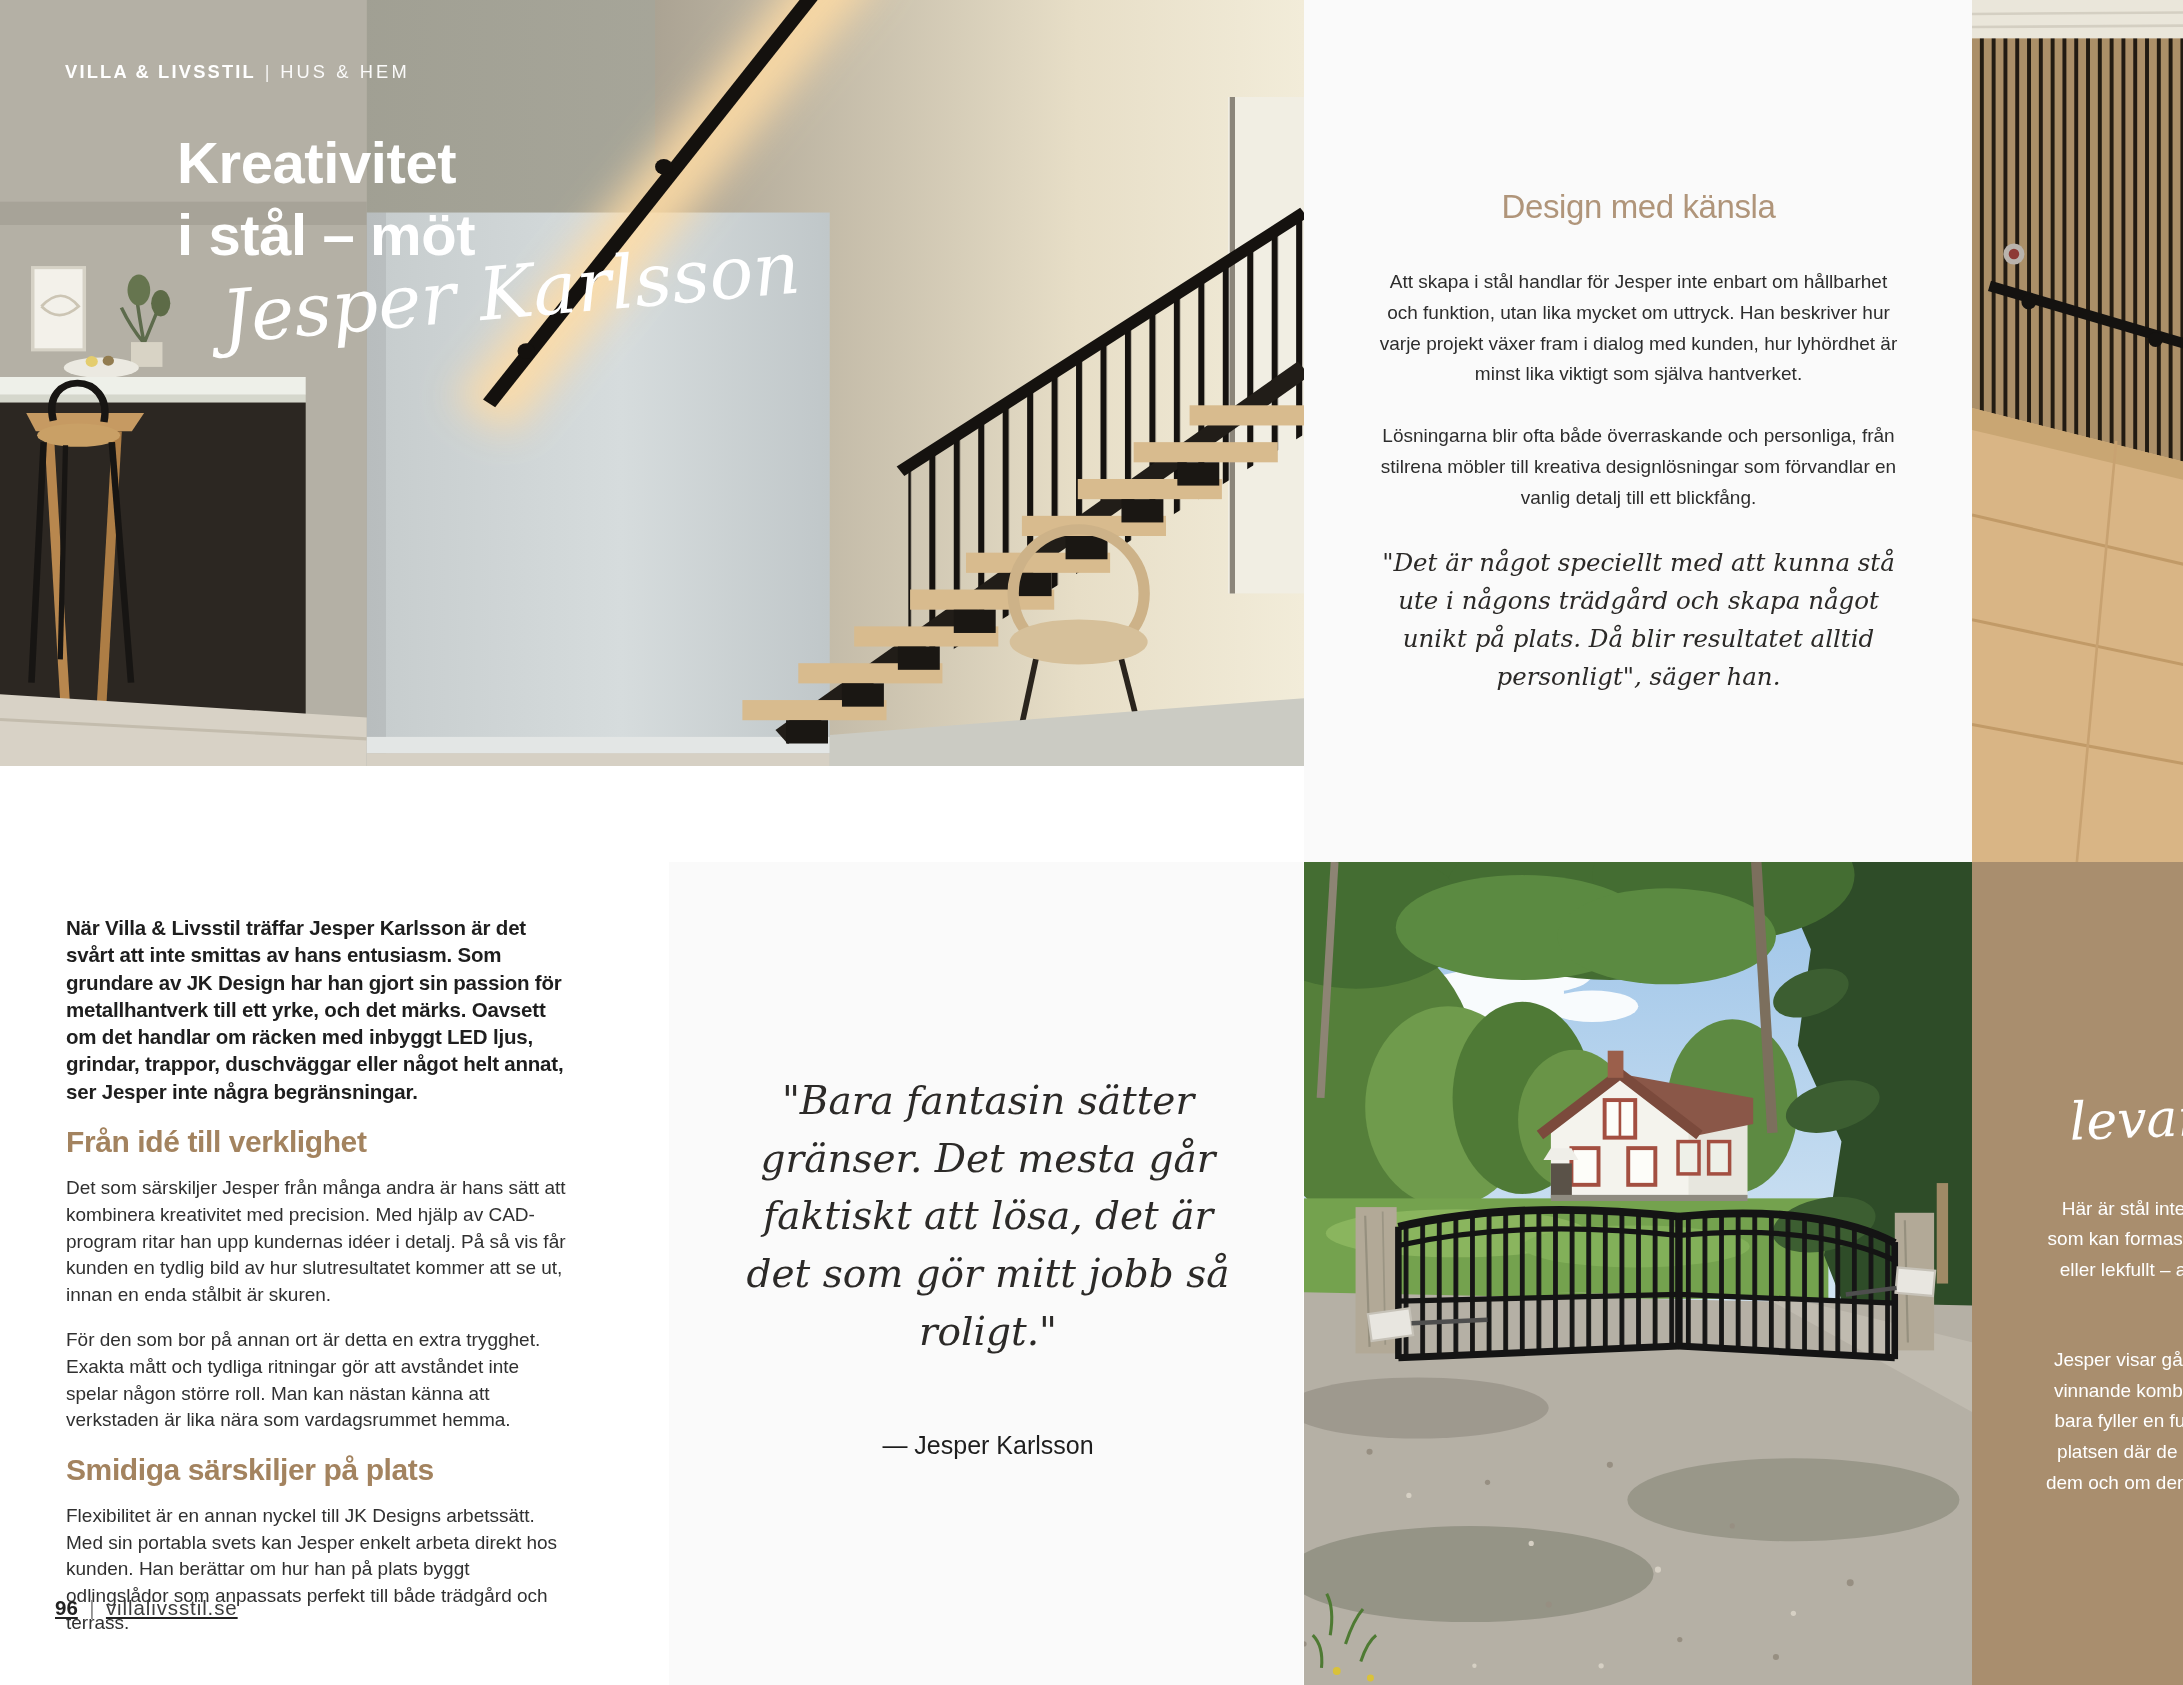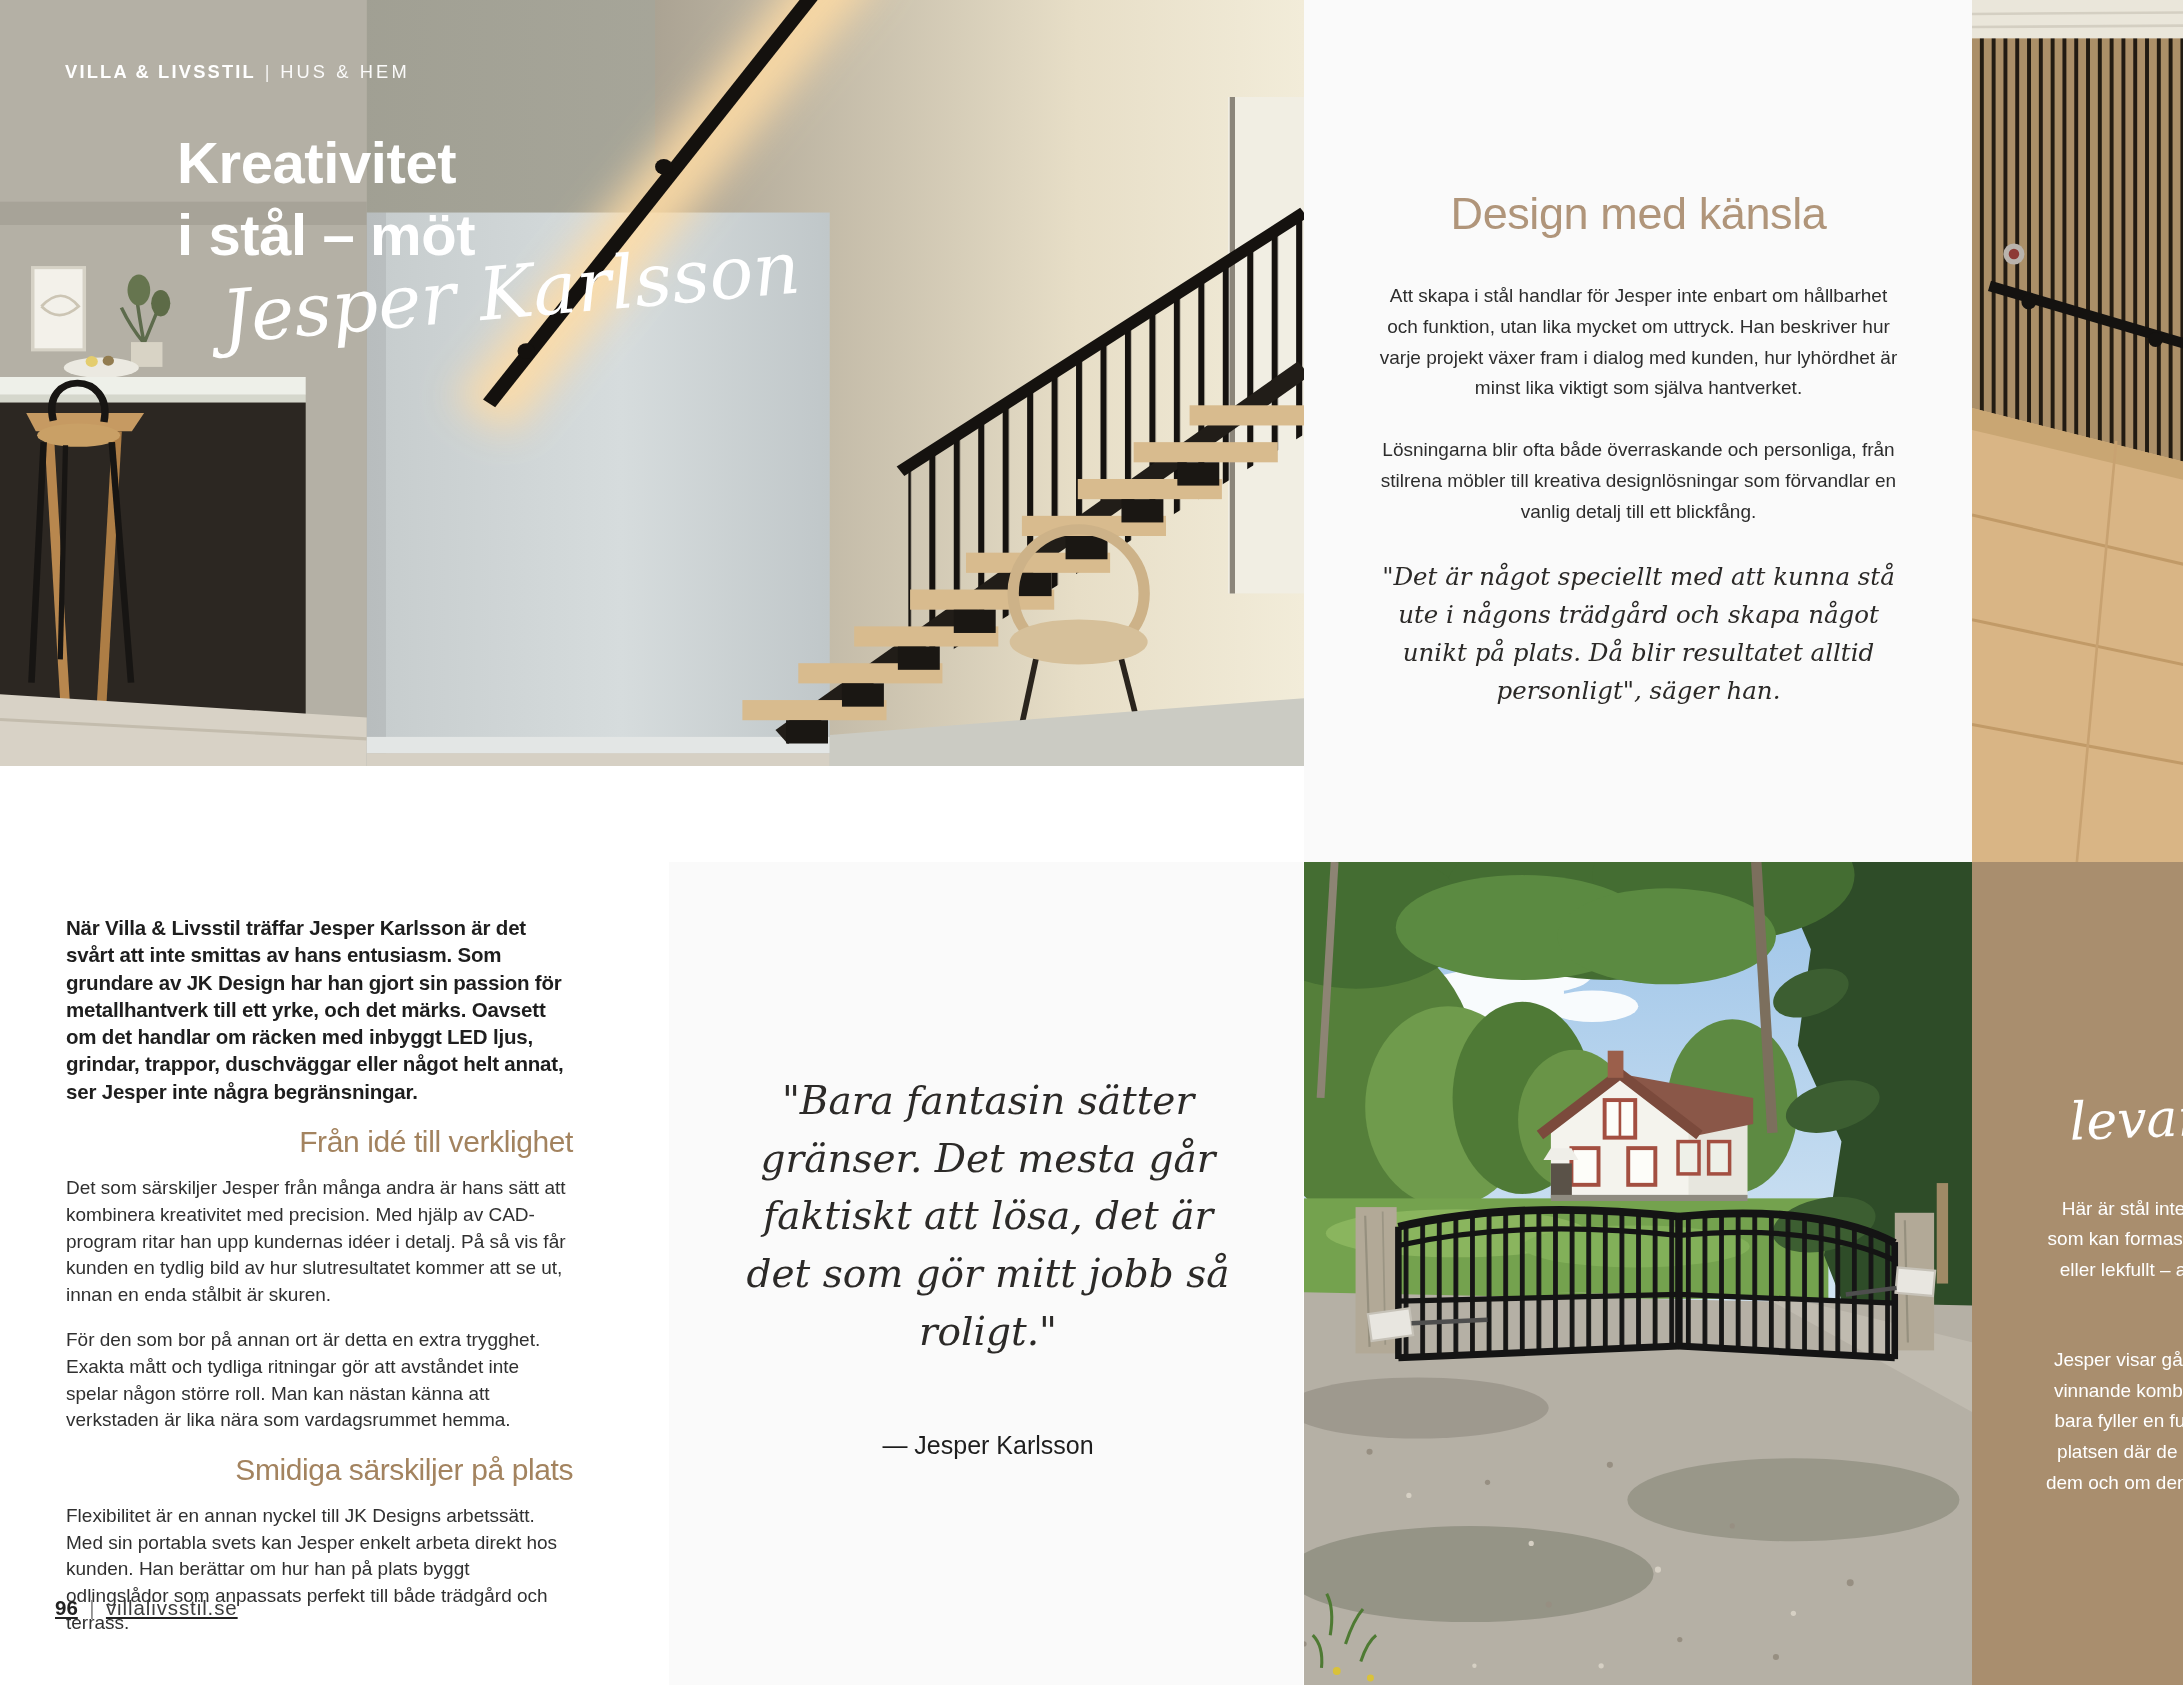--- a/index.html
+++ b/index.html
@@ -37,44 +37,43 @@
     white-space:nowrap;
   }
 
   
   #article-left .inner { padding:52px 96px 0 66px; }
   .intro {
     font-size:20.5px; line-height:1.33; font-weight:700; color:#1e1e1e;
     letter-spacing:-0.2px; margin-bottom:20px;
   }
   .sec-h {
-    font-size:30px; font-weight:400; color:#a3835f; letter-spacing:-0.4px;
+    font-size:30px; font-weight:700; color:#a3835f; letter-spacing:-0.4px;
     margin:17.5px 0 16.6px;
-    text-align:right;
   }
   .bodyp { font-size:19px; line-height:1.4; color:#303030; margin-bottom:19px; }
   .page-footer {
     position:absolute; font-size:20.5px; color:#222; white-space:nowrap;
   }
   #footer-left { left:55px; bottom:65px;text-decoration:underline; }
   .pf-num { font-weight:700; }
   .pf-sep { font-weight:300; color:#888; margin:0 11.4px; }
   .pf-site { font-weight:300; color:#3c3c3c; letter-spacing:0.9px; }
 
   
   #quote-panel .inner { padding:210px 70px 0 74px; text-align:center; }
   .pullquote {
     font-family:"DejaVu Serif", serif; font-style:italic;
     font-size:39px; line-height:1.48; color:#2c2a28;
   }
   .attribution { margin-top:70px; font-size:25px; color:#1d1d1d; }
 
   
   #panel-design .inner { padding:188px 72px 0 72px; text-align:center; }
-  .design-h { font-size:45px; font-weight:400; color:#b0957a; margin-bottom:41px; letter-spacing:-0.4px; }
+  .design-h { font-size:33px; font-weight:400; color:#b0957a; margin-bottom:41px; letter-spacing:-0.4px; }
   .design-p { font-size:19px; line-height:1.62; color:#2d2d2d; margin-bottom:31px; }
   .design-quote {
     font-family:"DejaVu Serif", serif; font-style:italic;
     font-size:24.5px; line-height:1.55; color:#2b2927; margin-top:17.5px;
   }
 
   
   #steel-box .inner { padding:170px 70px 0 70px; text-align:center; color:#fff; }
   .steel-h { font-size:31px; font-weight:700; color:#fff; margin-bottom:15.7px; }
   .steel-script {

